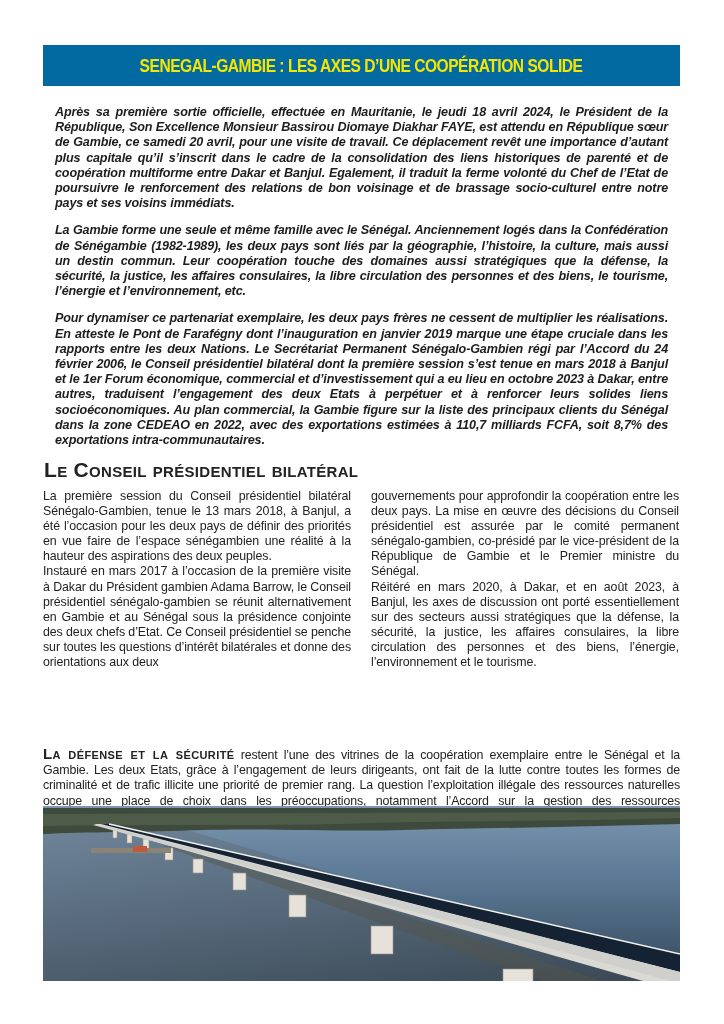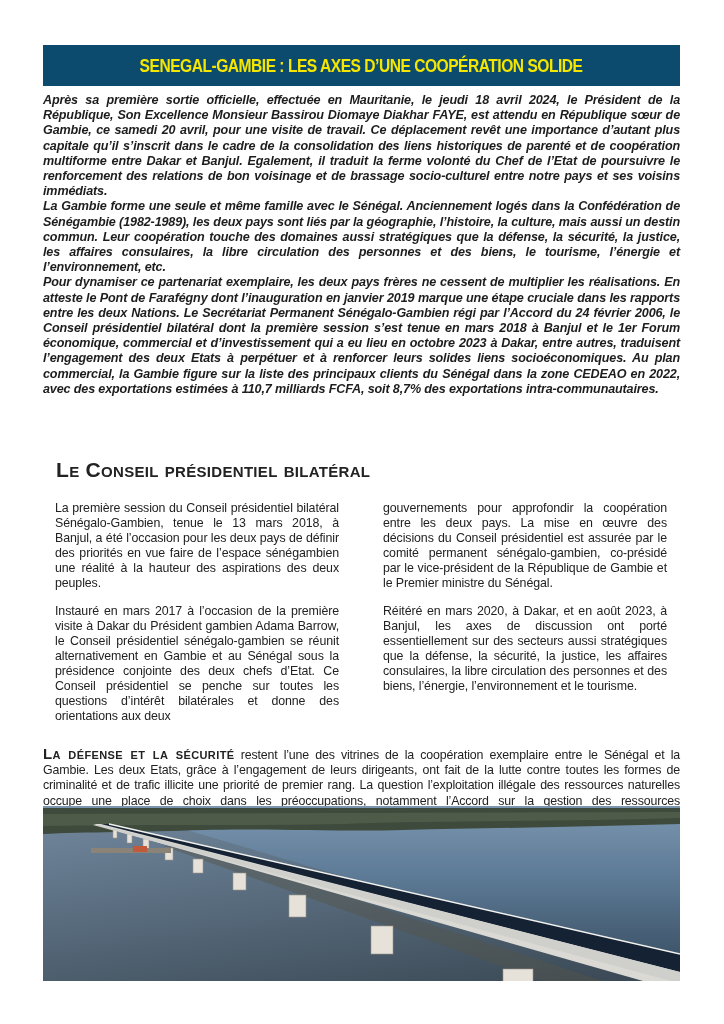--- a/index.html
+++ b/index.html
@@ -1,47 +1,47 @@
 <!DOCTYPE html>
 <html><head>
   <meta charset="utf-8">
   <style>
     * { box-sizing: border-box; margin: 0; padding: 0; }
     html, body { width: 724px; height: 1024px; background: #ffffff; overflow: hidden; }
     body { position: relative; font-family: "Liberation Sans", sans-serif; color: #1a1a1a; }
 
     .header-bar {
       position: absolute; left: 43px; top: 45px; width: 637px; height: 41px;
-      background: #0c4a6e; display: flex; align-items: center; justify-content: center;
+      background: #0369a1; display: flex; align-items: center; justify-content: center;
     }
     .header-title {
       color: #f5e600; font-family: "Liberation Sans", sans-serif; font-weight: bold;
       font-size: 19px; letter-spacing: -0.6px; transform: scaleX(0.82); white-space: nowrap;
     }
 
     .intro {
       position: absolute; left: 43px; top: 93px; width: 637px;
       font-style: italic; font-weight: bold; font-size: 12.6px; line-height: 15.2px;
       text-align: justify; color: #1d1d1d; letter-spacing: -0.15px;
     }
-    .intro p { margin: 0; text-indent: 0; }
+    .intro p { margin: 12px; text-indent: 0; }
 
     .section-heading {
-      position: absolute; left: 56px; top: 458px; font-size: 21px; color: #222;
+      position: absolute; left: 44px; top: 458px; font-size: 21px; color: #222;
       font-variant: small-caps; letter-spacing: 0.3px; white-space: nowrap;
     }
 
     .columns {
       position: absolute; left: 43px; top: 489px; width: 637px; display: flex; gap: 20px;
     }
     .col {
       width: 308px; font-size: 12.4px; line-height: 15.1px; text-align: justify;
       color: #222; letter-spacing: -0.1px;
     }
-    .col p { margin: 12px; }
+    .col p { margin: 0; }
 
     .defense {
       position: absolute; left: 43px; top: 709px; width: 637px; font-size: 12.4px;
       line-height: 15.2px; text-align: justify; color: #222; letter-spacing: -0.15px; margin-top: 37px;
     }
     .defense .lead {
       font-variant: small-caps; font-weight: bold; font-size: 15px; letter-spacing: 0.4px; color: #222;
     }
 
     .photo {

